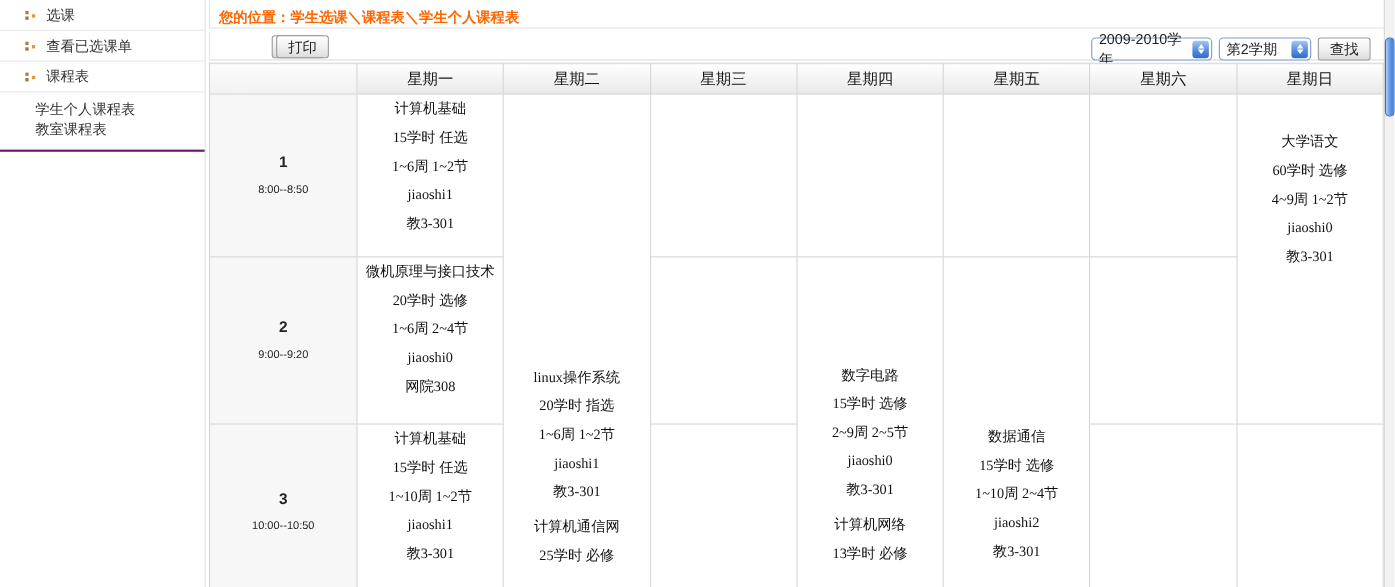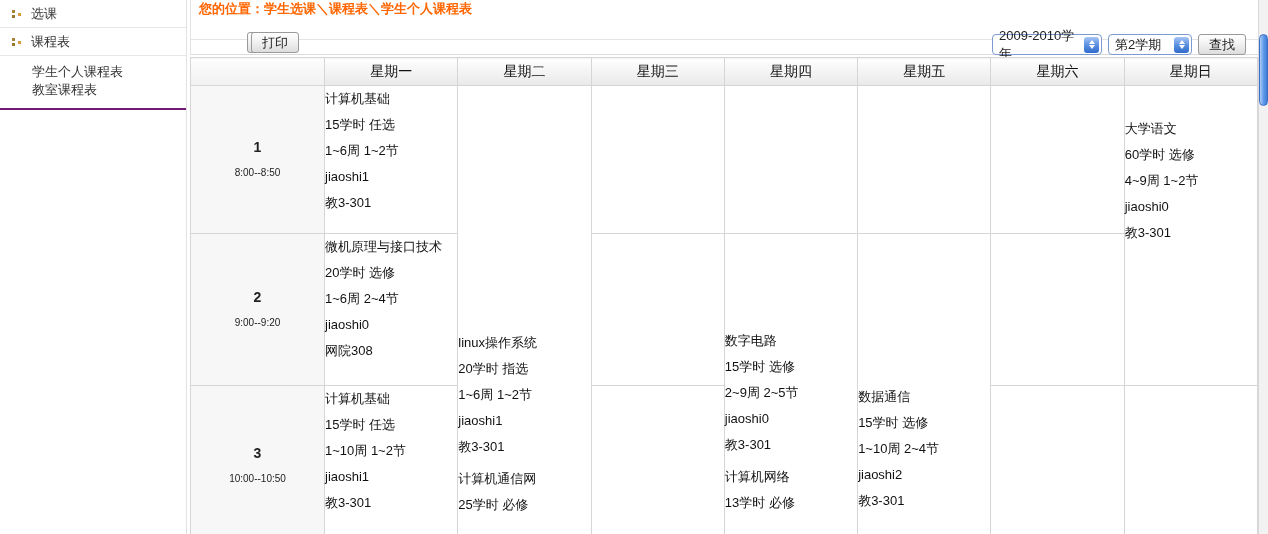--- a/index.html
+++ b/index.html
@@ -2,30 +2,30 @@
 <html><head>
 <meta charset="utf-8">
 <style>
   * { margin:0; padding:0; box-sizing:border-box; }
   html,body { background:#fff; }
   body { font-family:"Liberation Sans","DejaVu Sans",sans-serif; color:#222; }
   .page { position:relative; width:1268px; height:534px; overflow:hidden; background:#fff; }
 
   
   .sidebar { position:absolute; left:0; top:0; width:187px; height:534px; border-right:1px solid #e2e2e2; background:#fff; }
-  .side-item { height:28px; display:flex; align-items:center; gap:9px; padding-left:12px; border-bottom:1px solid #e7e7e7; font-size:13px; color:#333; cursor:pointer; }
+  .side-item { height:28px; display:flex; align-items:center; gap:9px; padding-left:23px; border-bottom:1px solid #e7e7e7; font-size:13px; color:#333; cursor:pointer; }
   .menu-icon { position:relative; width:10px; height:10px; flex:0 0 10px; }
   .menu-icon::before { content:""; position:absolute; left:0; top:1px; width:3px; height:3px; background:#a98436; box-shadow:0 5px 0 #9a7832; }
   .menu-icon::after  { content:""; position:absolute; left:6px; top:4px; width:3px; height:3px; background:#d89a3e; }
   .side-subs { padding:7px 0 9px 32px; border-bottom:2px solid #701a75; }
   .side-sub { font-size:13px; color:#333; line-height:18px; cursor:pointer; }
 
   
   .content { position:absolute; left:190px; top:0; width:1068px; height:534px; }
-  .breadcrumb-bar { position:absolute; left:0; top:0; width:100%; height:40px; border-left:1px solid #e4e4e4; border-bottom:1px solid #e4e4e4; display:flex; align-items:flex-start; }
+  .breadcrumb-bar { position:absolute; left:0; top:0; width:100%; height:26px; border-left:1px solid #e4e4e4; border-bottom:1px solid #e4e4e4; display:flex; align-items:flex-end; }
   .breadcrumb { padding-left:8px; font-size:13px; font-weight:bold; color:#ff6600; }
 
   .toolbar { position:absolute; left:0; top:29px; width:100%; height:26px; border-left:1px solid #e4e4e4; border-bottom:1px solid #dcdcdc; }
   .btn { position:absolute; top:3px; height:21px; padding:0 10px; font-size:13px; color:#222;
          border:1px solid #9a9a9a; border-radius:3px; background:linear-gradient(#ffffff,#f2f2f2 45%,#dddddd); cursor:pointer;
          font-family:"Liberation Sans","DejaVu Sans",sans-serif; }
   .btn-export { left:13px;margin-left:43px; }
   .btn-print  { left:60px; }
   .toolbar-right { position:absolute; right:12px; top:5px; display:flex; align-items:flex-end; gap:6px; }
   .aqua-select { display:flex; align-items:center; justify-content:space-between; height:21px;
@@ -42,21 +42,21 @@
   .table-wrap { position:absolute; left:0; top:57px; }
   table.tt { border-collapse:collapse; table-layout:fixed; width:1068px; }
   table.tt col.c-time { width:134px; }
   table.tt th, table.tt td { border:1px solid #d6d6d6; }
   table.tt th { height:28px; font-size:14px; font-weight:normal; color:#111;
                 background:linear-gradient(#ffffff,#f6f6f6 40%,#e9e9e9);font-family:Liberation Serif, serif; }
   table.tt th.corner { background:linear-gradient(#fdfdfd,#f1f1f1); }
   td.timecell { background:#f7f7f7; text-align:center; vertical-align:middle; }
   .p-no   { font-size:14px; font-weight:bold; height:26px; line-height:26px; }
   .p-time { font-size:10px; height:26px; line-height:26px; }
-  td.cc { background:#fff; text-align:left; vertical-align:top; }
+  td.cc { background:#fff; text-align:center; vertical-align:top;font-family:Liberation Serif, serif; }
   .line { height:26px; line-height:26px; font-size:13px; color:#111; white-space:nowrap; }
   tr.r1 td { height:148px; }
   tr.r2 td { height:152px; }
   tr.r3 td { height:160px; }
   td.tue { padding-top:244px; }
   td.thu { padding-top:94px; }
   td.fri { padding-top:150px; }
   td.sun { padding-top:30px; }
   .gap { margin-top:6px; }
 
@@ -67,20 +67,24 @@
 </style>
 </head>
 <body>
 
 <div class="page">
 
   <div class="sidebar">
     <div class="side-item">
       <span class="menu-icon"></span>
       <span>选课</span>
+    </div>
+    <div class="side-item">
+      <span class="menu-icon"></span>
+      <span>查看已选课单</span>
     </div>
     <div class="side-item">
       <span class="menu-icon"></span>
       <span>课程表</span>
     </div>
     <div class="side-subs">
       <div class="side-sub">学生个人课程表</div>
       <div class="side-sub">教室课程表</div>
     </div>
   </div>

